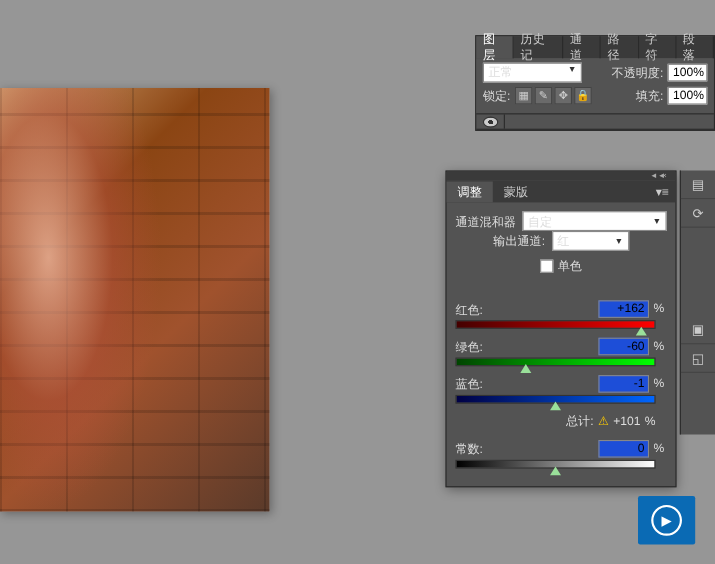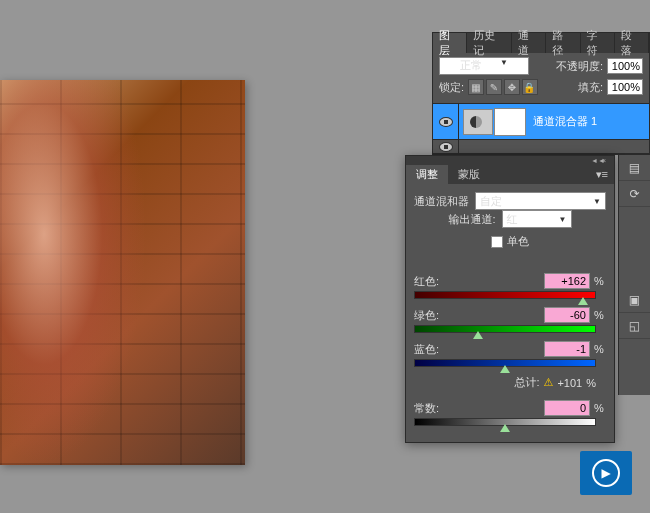--- a/index.html
+++ b/index.html
@@ -64,21 +64,21 @@
   align-items: center;
   gap: 4px;
   margin-bottom: 4px;
 }
 .blend-select {
   background: #fff;
   border: 1px solid #888;
   height: 18px;
   width: 90px;
   font-size: 11px;
-  padding: 0 20px;
+  padding: 0 4px;
 }
 .opacity-input, .fill-input {
   background: #fff;
   border: 1px solid #888;
   width: 36px;
   height: 16px;
   font-size: 11px;
   text-align: right;
   padding: 0 2px;
 }
@@ -240,21 +240,21 @@
 }
 
 .slider-group { margin-bottom: 6px; }
 .slider-label-row {
   display: flex;
   justify-content: space-between;
   align-items: center;
   margin-bottom: 2px;
 }
 .slider-value {
-  background: #f9a8d4;
+  background: #1d4ed8;
   border: 1px solid #888;
   width: 46px;
   height: 16px;
   font-size: 11px;
   text-align: right;
   padding: 0 3px;
   color: #000;
 }
 .pct { margin-left: 4px; width: 12px; }
 
@@ -369,30 +369,20 @@
         <div class="lock-icon-box">✎</div>
         <div class="lock-icon-box">✥</div>
         <div class="lock-icon-box">🔒</div>
       </div>
       <span style="flex:1"></span>
       <span>填充:</span>
       <input class="fill-input" value="100%" style="">
     </div>
   </div>
   <div class="layer-list">
-    <div class="layer-item selected">
-      <div class="vis-col">
-        <div class="eye-icon"></div>
-      </div>
-      <div class="layer-thumbs">
-        <div class="layer-thumb adj-thumb"></div>
-        <div class="layer-thumb mask-thumb"></div>
-      </div>
-      <span style="margin-left:4px">通道混合器 1</span>
-    </div>
     <div class="layer-item" style="height:14px">
       <div class="vis-col">
         <div class="eye-icon"></div>
       </div>
     </div>
   </div>
 </div>
 
 <div class="adj-panel">
   <div class="adj-titlebar">

